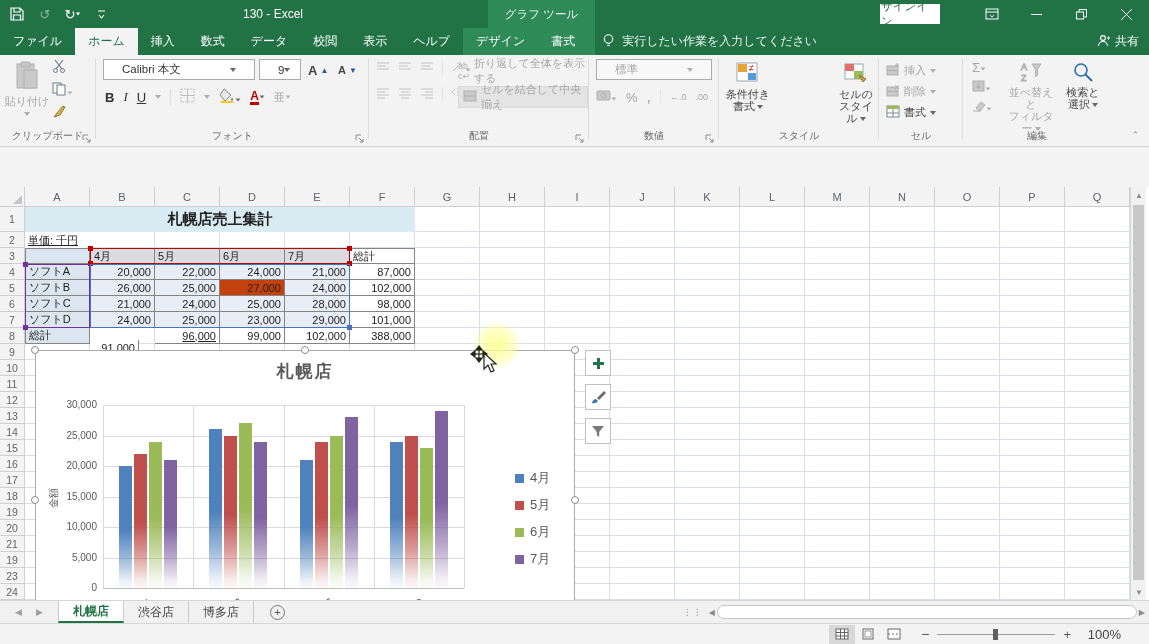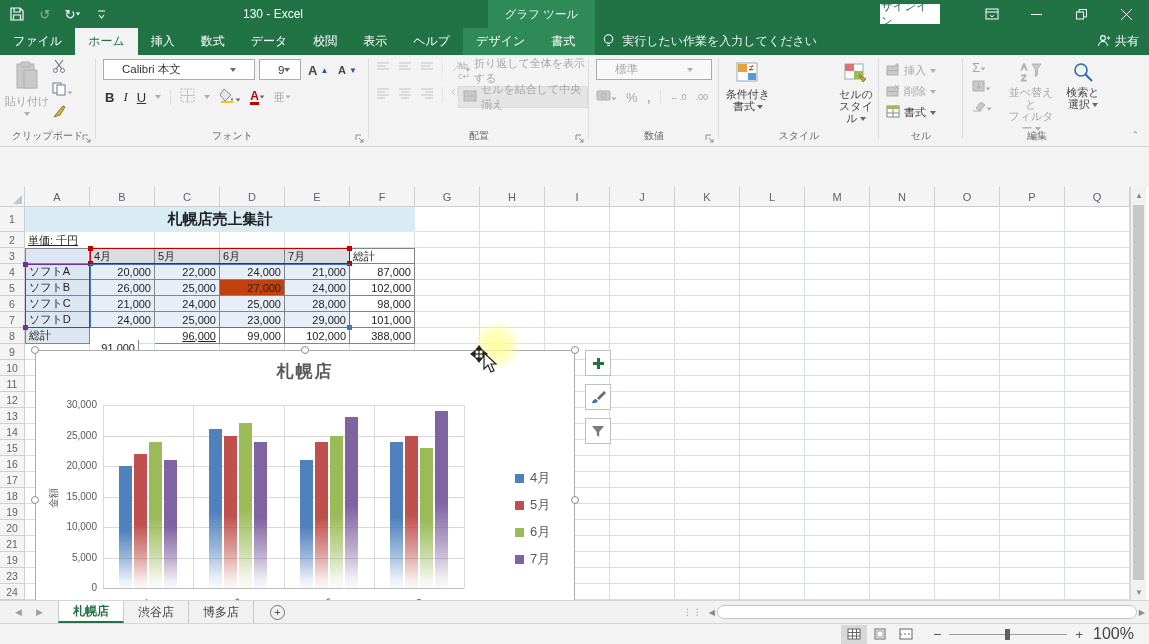--- a/index.html
+++ b/index.html
@@ -98,21 +98,21 @@
   .htrack{ width:420px; height:14px; background:#fff; border:1px solid #c6c6c6; border-radius:7px; }
   .hdots{ color:#9a9a9a; font-size:9px; letter-spacing:1px; margin-right:4px; }
 
   
   .statusbar{ position:absolute; left:0; top:623px; width:1149px; height:21px; background:#f3f3f3; border-top:1px solid #d6d6d6; display:flex; align-items:center; justify-content:flex-end; }
   .viewbtn{ width:26px; height:19px; display:flex; align-items:center; justify-content:center; }
   .viewbtn.on{ background:#d8d8d8; }
   .zoomct{ display:flex; align-items:center; gap:8px; margin:0 10px 0 14px; color:#444; }
   .ztrack{ position:relative; width:118px; height:1px; background:#9c9c9c; }
   .zthumb{ position:absolute; left:56px; top:-5px; width:5px; height:11px; background:#5f5f5f; }
-  .zpct{ width:40px; text-align:right; margin-right:16px; font-size:16px; color:#444; }
+  .zpct{ width:40px; text-align:right; margin-right:28px; font-size:13px; color:#444; }
 </style>
 </head>
 <body>
 
 <div class="app">
 
   <div class="titlebar">
     <div class="ctxpatch"></div>
     <div class="ctxlabel">グラフ ツール</div>
     <div class="qat">

